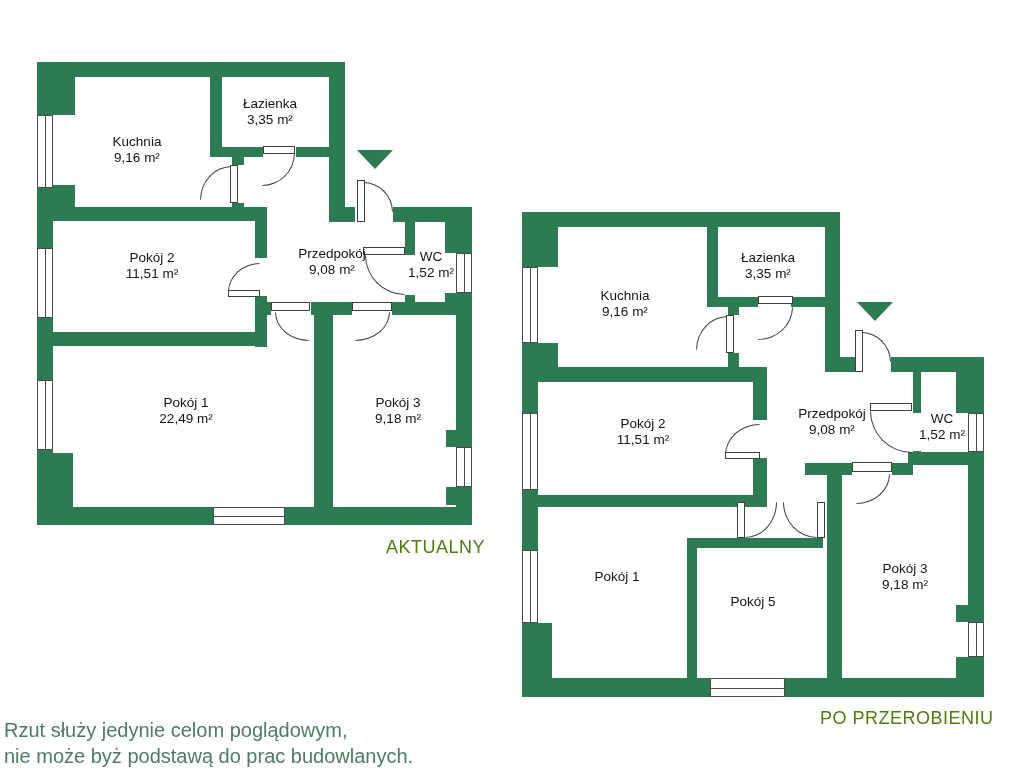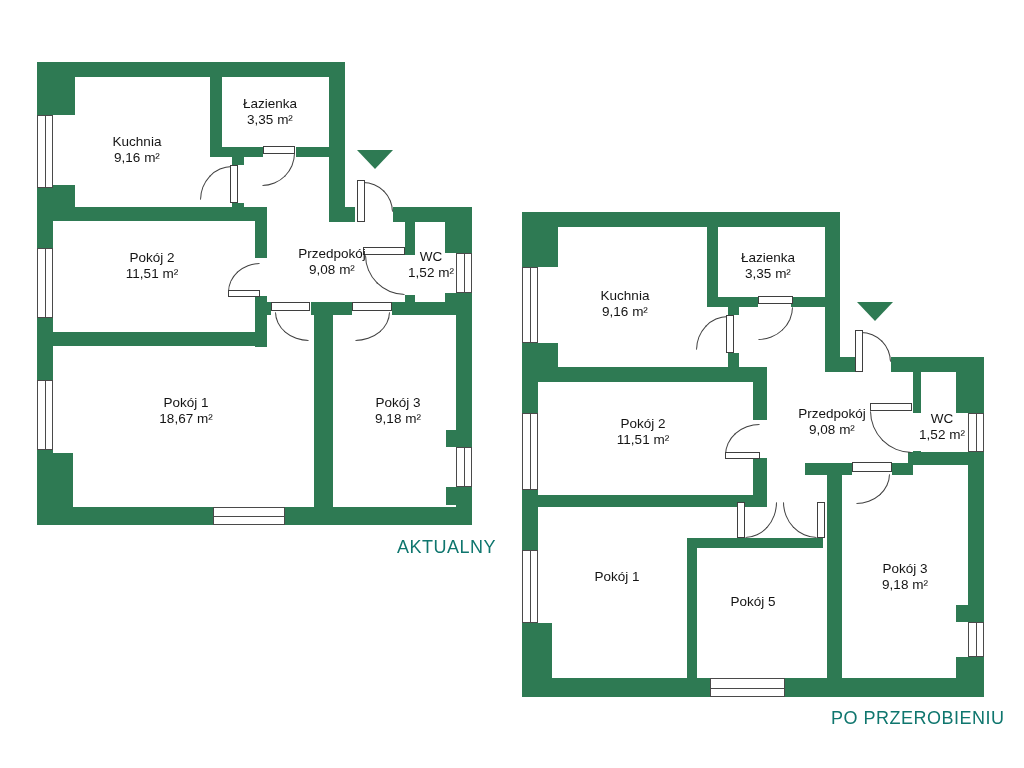--- a/index.html
+++ b/index.html
@@ -14,21 +14,21 @@
   .leaf{position:absolute;background:#fff;border:1px solid #3f3f3f;box-sizing:border-box;z-index:4;}
   .arc{position:absolute;box-sizing:border-box;border:1.5px solid #3f3f3f;background:transparent;z-index:3;}
   .arc.tl{border-color:#3f3f3f transparent transparent #3f3f3f;border-radius:100% 0 0 0;}
   .arc.tr{border-color:#3f3f3f #3f3f3f transparent transparent;border-radius:0 100% 0 0;}
   .arc.bl{border-color:transparent transparent #3f3f3f #3f3f3f;border-radius:0 0 0 100%;}
   .arc.br{border-color:transparent #3f3f3f #3f3f3f transparent;border-radius:0 0 100% 0;}
   .arrow{position:absolute;width:0;height:0;border-left:18px solid transparent;
          border-right:18px solid transparent;border-top:19px solid var(--wall,#2e7a53);z-index:5;}
   .rlabel{position:absolute;transform:translateX(-50%);text-align:center;color:#141414;
           font-size:13.5px;line-height:16px;white-space:nowrap;z-index:6;}
-  .ptitle{position:absolute;color:#0f766e;font-size:18px;letter-spacing:.5px;z-index:6;margin-left:11px;}
+  .ptitle{position:absolute;color:#4d7c0f;font-size:18px;letter-spacing:.5px;z-index:6;}
   .disc{position:absolute;left:4px;top:717px;font-size:20px;line-height:26px;
         color:var(--disc,#4e7b65);z-index:6;}
 </style>
 </head>
 <body>
 
 <div id="stage">
 
   <div class="plan">
     <div class="rlabel" style="left:137px;top:134px">
@@ -46,21 +46,21 @@
     <div class="rlabel" style="left:332px;top:246px">
       <div>Przedpokój</div>
       <div>9,08 m²</div>
     </div>
     <div class="rlabel" style="left:431px;top:249px">
       <div>WC</div>
       <div>1,52 m²</div>
     </div>
     <div class="rlabel" style="left:186px;top:395px">
       <div>Pokój 1</div>
-      <div>18,67 m²</div>
+      <div>22,49 m²</div>
     </div>
     <div class="rlabel" style="left:398px;top:395px">
       <div>Pokój 3</div>
       <div>9,18 m²</div>
     </div>
     <div class="ptitle" style="left:386px;top:537px">AKTUALNY</div>
   <div class="wall" style="left: 37px; top: 62px; width: 16px; height: 463px;"></div>
       <div class="wall" style="left: 37px; top: 62px; width: 308px; height: 15px;"></div>
       <div class="wall" style="left: 329px; top: 62px; width: 16px; height: 160px;"></div>
       <div class="wall" style="left: 329px; top: 207px; width: 143px; height: 15px;"></div>
@@ -195,13 +195,17 @@
       <div class="arc br" style="left: 758px; top: 307px; width: 35px; height: 33px;"></div>
       <div class="arc tr" style="left: 861px; top: 332px; width: 30px; height: 30px;"></div>
       <div class="arc bl" style="left: 870px; top: 411px; width: 42px; height: 42px;"></div>
       <div class="arc tl" style="left: 725px; top: 424px; width: 35px; height: 31px;"></div>
       <div class="arc br" style="left: 856px; top: 474px; width: 34px; height: 30px;"></div>
       <div class="arc br" style="left: 745px; top: 502px; width: 32px; height: 36px;"></div>
       <div class="arc bl" style="left: 783px; top: 502px; width: 34px; height: 36px;"></div>
       <div class="arrow" style="left: 857px; top: 302px;"></div>
     </div>
 
+  <div class="disc">
+    <div>Rzut służy jedynie celom poglądowym,</div>
+    <div>nie może byż podstawą do prac budowlanych.</div>
+  </div>
 </div>
 
 </body></html>

